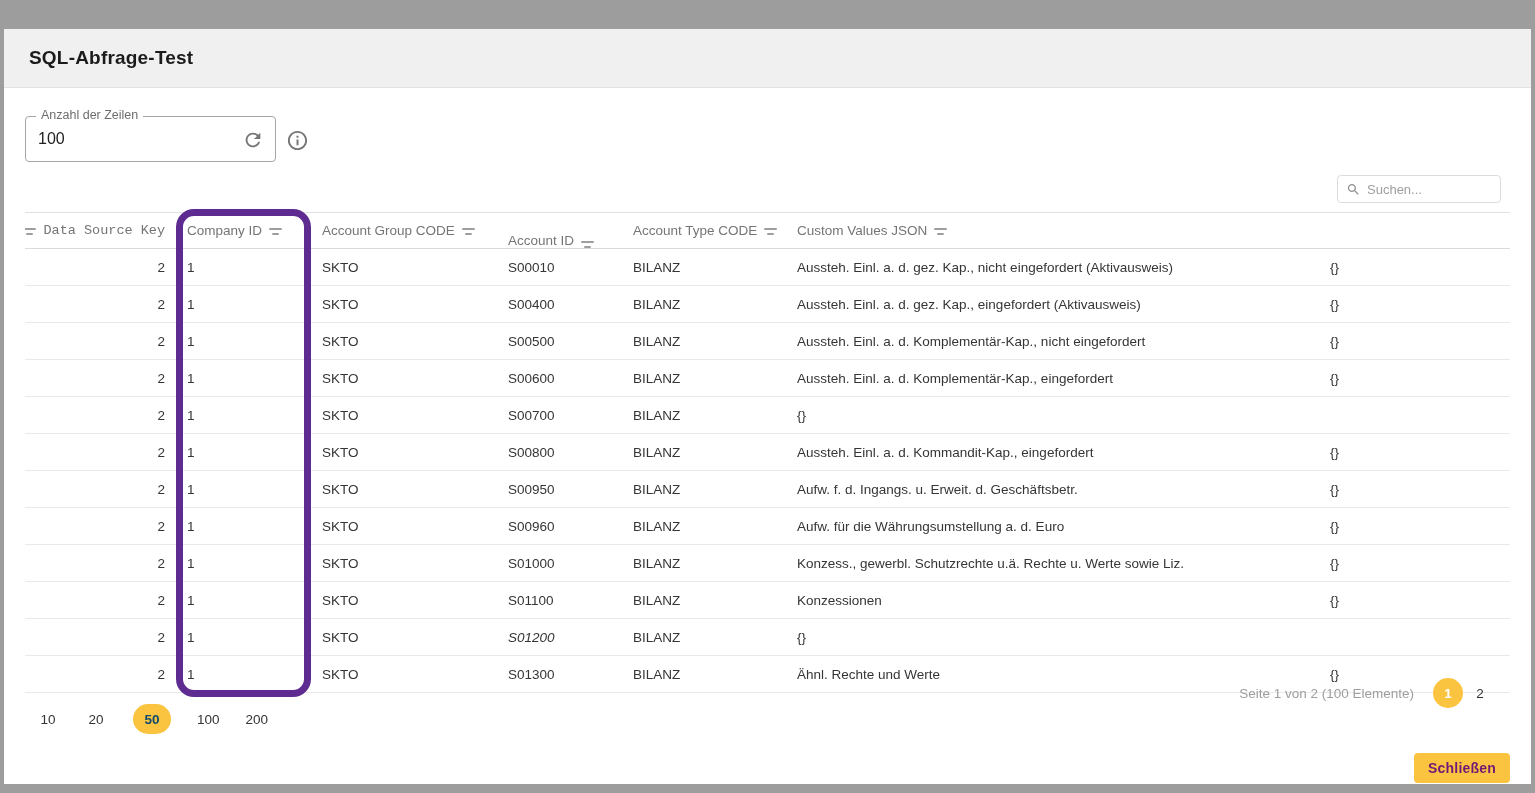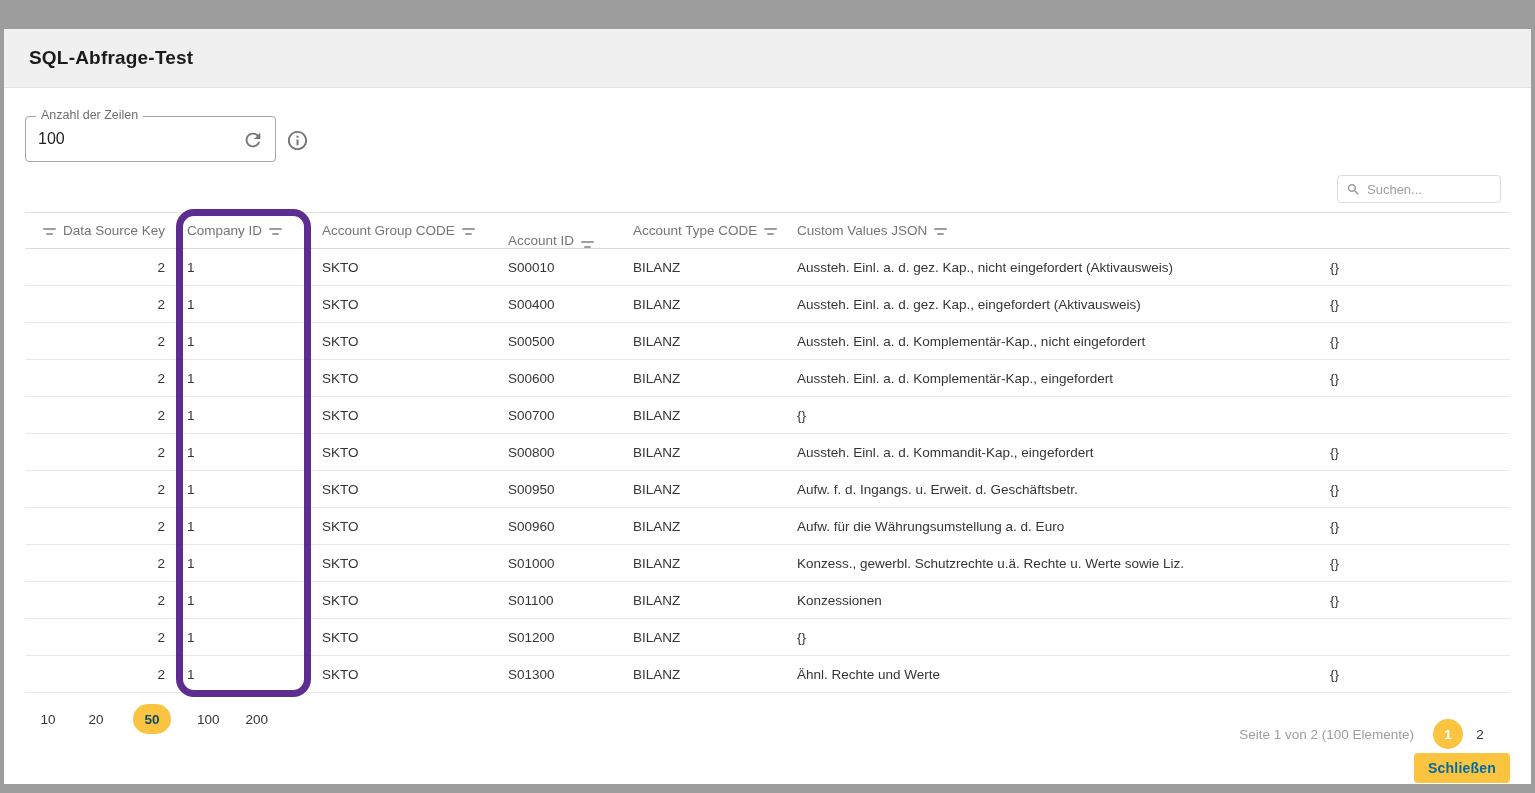--- a/index.html
+++ b/index.html
@@ -110,37 +110,37 @@
   .psize{
     font-size:13.5px; color:#333; cursor:pointer;
     display:inline-flex; align-items:center; justify-content:center;
     min-width:22px; height:30px;
   }
   .psize.selected{
     background:var(--accent); color:#0c4a6e; font-weight:700;
     border-radius:16px; min-width:38px;
   }
   .pager-right{
-    position:absolute; right:36px; top:690px; height:30px;
+    position:absolute; right:36px; top:649px; height:30px;
     display:flex; align-items:center;
   }
   .pager-info{font-size:13.5px; color:#9e9e9e; margin-right:17px;}
   .pnum{
     font-size:13.5px; color:#333; cursor:pointer;
     display:inline-flex; align-items:center; justify-content:center;
     width:30px; height:30px; margin-left:2px;
   }
   .pnum.current{
     background:var(--accent); color:#fff; font-weight:700; border-radius:50%;
   }
   
   .close-btn{
     position:absolute; right:21px; bottom:1px; height:30px;
     background:var(--accent); border:none; border-radius:4px;
-    color:#0369a1; font-family:"Liberation Sans", sans-serif;
+    color:#701a75; font-family:"Liberation Sans", sans-serif;
     font-size:14px; font-weight:600; padding:0 14px;
     cursor:pointer; letter-spacing:.2px;
   }
   svg{display:block;}
 </style>
 </head>
 <body>
 
 <div class="window">
 
@@ -169,21 +169,21 @@
     <span>
       <svg width="15" height="15" viewBox="0 0 24 24" fill="#8f8f8f">
         <path d="M15.5 14h-.79l-.28-.27C15.41 12.59 16 11.11 16 9.5 16 5.91 13.09 3 9.5 3S3 5.91 3 9.5 5.91 16 9.5 16c1.61 0 3.09-.59 4.23-1.57l.27.28v.79l5 4.99L20.49 19l-4.99-5zm-6 0C7.01 14 5 11.99 5 9.5S7.01 5 9.5 5 14 7.01 14 9.5 11.99 14 9.5 14z"></path>
       </svg>
     </span>
     <input placeholder="Suchen..." style="">
   </div>
 
   <div class="grid">
     <div class="thead-row">
-        <div class="cell right" style="width: 151px;">
+        <div class="cell right" style="width: 151px; font-family: Liberation Mono, monospace;">
           <span class="filter-icon left">
             <i></i>
             <i></i>
           </span>
           <span>Data Source Key</span>
         </div>
         <div class="cell" style="width: 135px;">
           <span>Company ID</span>
           <span class="filter-icon">
             <i></i>
@@ -306,21 +306,21 @@
           <div class="cell" style="width: 186px;">SKTO</div>
           <div class="cell" style="width: 125px;">S01100</div>
           <div class="cell" style="width: 164px;">BILANZ</div>
           <div class="cell" style="width: 533px;">Konzessionen</div>
           <div class="cell" style="width: 191px;">{}</div>
         </div>
         <div class="trow">
           <div class="cell right" style="width: 151px;">2</div>
           <div class="cell" style="width: 135px;">1</div>
           <div class="cell" style="width: 186px;">SKTO</div>
-          <div class="cell" style="width: 125px;">S01200</div>
+          <div class="cell" style="width: 125px; font-style: italic;">S01200</div>
           <div class="cell" style="width: 164px;">BILANZ</div>
           <div class="cell" style="width: 191px;">{}</div>
         </div>
         <div class="trow">
           <div class="cell right" style="width: 151px;">2</div>
           <div class="cell" style="width: 135px;">1</div>
           <div class="cell" style="width: 186px;">SKTO</div>
           <div class="cell" style="width: 125px;">S01300</div>
           <div class="cell" style="width: 164px;">BILANZ</div>
           <div class="cell" style="width: 533px;">Ähnl. Rechte und Werte</div>

